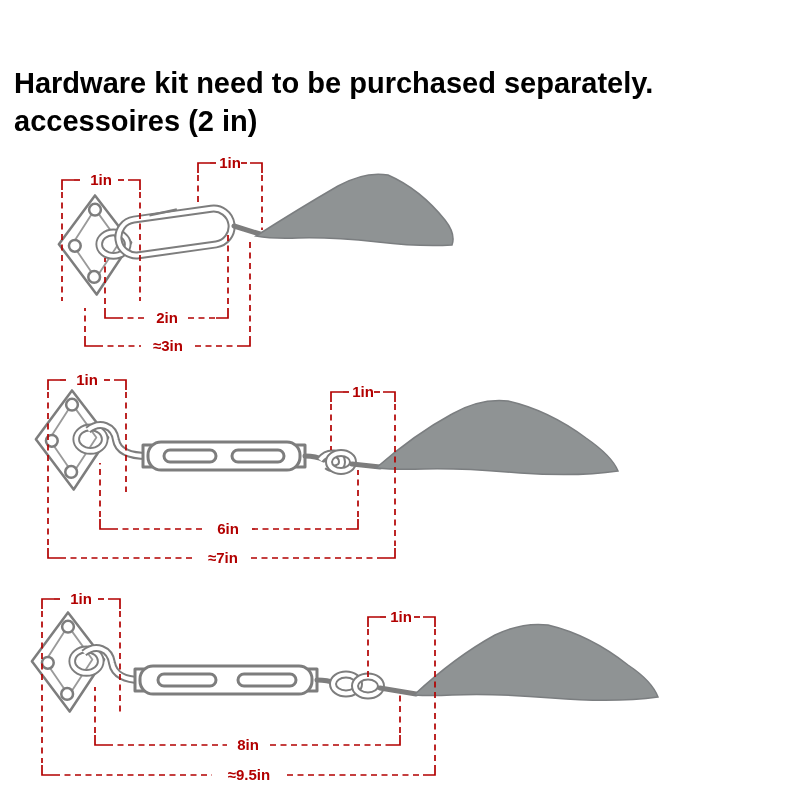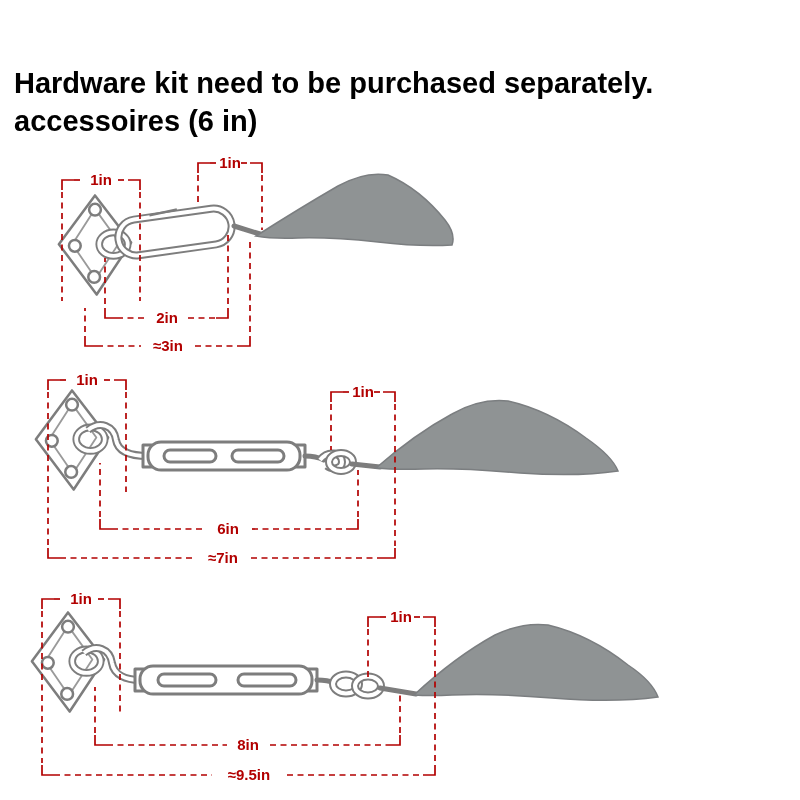--- a/index.html
+++ b/index.html
@@ -38,21 +38,21 @@
         <circle class="metal" stroke-width="3" cx="26" cy="66" r="7"></circle>
         <circle class="metal" stroke-width="3" cx="49" cy="103" r="7"></circle>
         <ellipse cx="72" cy="64" rx="17" ry="14" fill="none" stroke="#7d7d7d" stroke-width="9"></ellipse>
         <ellipse cx="72" cy="64" rx="17" ry="14" fill="none" stroke="#fff" stroke-width="4.5"></ellipse>
       </symbol>
     </defs>
   </svg>
 
   <div class="header">
     <div>Hardware kit need to be purchased separately.</div>
-    <div>accessoires (6 in)</div>
+    <div>accessoires (2 in)</div>
   </div>
 
   <svg id="svg1" class="diagram" width="520" height="222" viewBox="0 0 520 222" role="img">
 
     <g>
       <use href="#padeye" x="53" y="40" width="84" height="118"></use>
     </g>
     <g transform="rotate(-8 175 86)">
       <rect x="118" y="68" width="114" height="36" rx="18" class="tube-o"></rect>
       <rect x="118" y="68" width="114" height="36" rx="18" class="tube-i"></rect>

